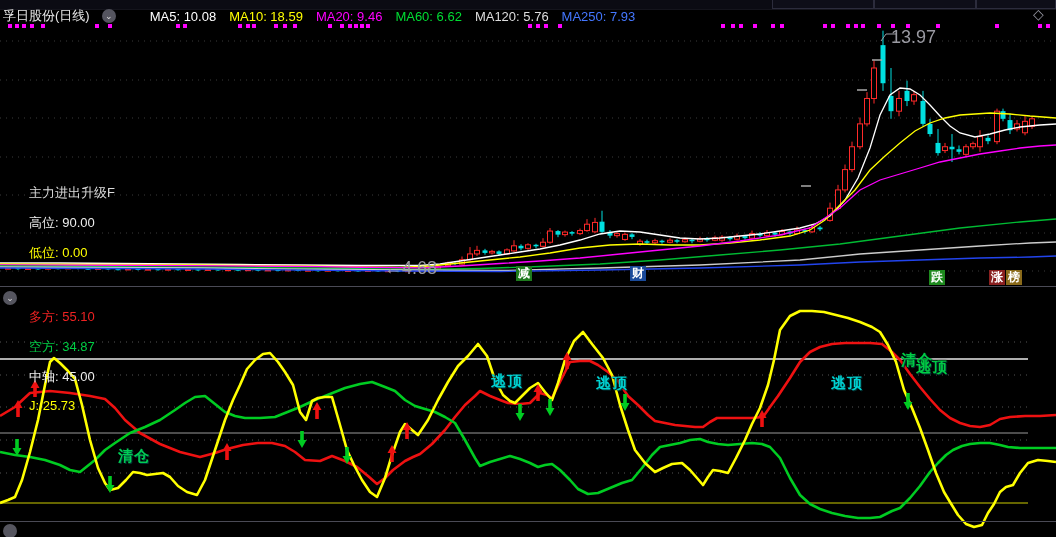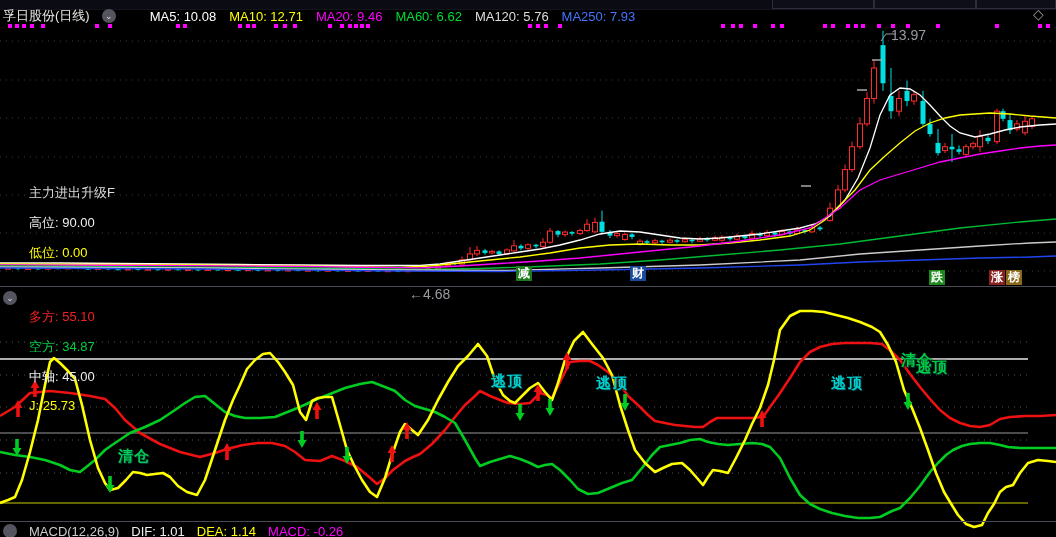--- a/index.html
+++ b/index.html
@@ -15,41 +15,41 @@
   #hdr2{top:289px;height:18px;padding-left:3px;gap:12px;}
   #hdr3{top:523px;height:16px;padding-left:3px;gap:12px;}
   .title{color:#e8e8e8;text-align:right;}
   .chev{width:14px;height:14px;border-radius:50%;background:#55555f;display:inline-flex;
         align-items:center;justify-content:center;color:#ddd;font-size:9px;flex:0 0 auto;}
   .kv{display:inline-flex;gap:4px;}
   .sep{position:absolute;left:0;width:1056px;height:1px;background:#4a4a55;}
   svg{position:absolute;left:0;top:0;}
   .badge{position:absolute;height:15px;min-width:14px;padding:0 1px;color:#fff;font-size:12px;
          line-height:15px;text-align:center;font-weight:bold;}
-  .pricelabel{position:absolute;color:#9a9aa2;font-size:14px;}
+  .pricelabel{position:absolute;color:#9a9aa2;font-size:18px;}
   .anno{position:absolute;font-size:15px;font-weight:bold;letter-spacing:1px;
         text-shadow:1px 1px 0 #033,0 0 2px #000;}
 </style>
 </head>
 <body>
 
 <div id="stage">
   <div id="top-strip" class="abs">
       <div class="strip-cell" style="left: 772px; width: 100px;"></div>
       <div class="strip-cell" style="left: 874px; width: 100px;"></div>
       <div class="strip-cell" style="left: 976px; width: 78px;"></div>
     </div>
   <div id="diamond-icon" class="abs">◇</div>
 
   <div id="hdr1" class="hdr">
     <span class="title">孚日股份(日线)</span>
     <span class="chev">⌄</span>
     <span id="ma-items" style="display:inline-flex;gap:13px;padding-left:22px;">
         <span class="kv" style="color: rgb(255, 255, 255);">MA5: 10.08</span>
-        <span class="kv" style="color: rgb(255, 255, 0);">MA10: 12.71</span>
+        <span class="kv" style="color: rgb(255, 255, 0);">MA10: 18.59</span>
         <span class="kv" style="color: rgb(255, 0, 255);">MA20: 9.46</span>
         <span class="kv" style="color: rgb(0, 221, 51);">MA60: 6.62</span>
         <span class="kv" style="color: rgb(221, 221, 221);">MA120: 5.76</span>
         <span class="kv" style="color: rgb(68, 119, 255);">MA250: 7.93</span>
       </span>
   </div>
 
   <svg id="charts" width="1056" height="537" viewBox="0 0 1056 537">
       <line x1="0" y1="41" x2="1056" y2="41" stroke="#3a3a3a" stroke-width="1" stroke-dasharray="1 5"></line>
       <line x1="0" y1="80" x2="1056" y2="80" stroke="#3a3a3a" stroke-width="1" stroke-dasharray="1 5"></line>
@@ -406,21 +406,21 @@
 
   <div id="badges">
       <div class="badge" style="left: 516px; top: 266px; background: rgb(29, 122, 29);">减</div>
       <div class="badge" style="left: 630px; top: 266px; background: rgb(26, 74, 154);">财</div>
       <div class="badge" style="left: 929px; top: 270px; background: rgb(30, 138, 30);">跌</div>
       <div class="badge" style="left: 989px; top: 270px; background: rgb(138, 32, 32);">涨</div>
       <div class="badge" style="left: 1006px; top: 270px; background: rgb(138, 106, 26);">榜</div>
     </div>
   <div id="price-labels">
       <div class="pricelabel" style="left: 891px; top: 27px;">13.97</div>
-      <div class="pricelabel" style="left: 409px; top: 258px; margin-top: 28px;">←4.68</div>
+      <div class="pricelabel" style="left: 384px; top: 258px;">←4.68</div>
     </div>
 
   <div id="hdr2" class="hdr">
     <span class="chev">⌄</span>
     <span id="p2-items" style="display:inline-flex;gap:12px;flex-direction:column;">
         <span class="kv" style="color: rgb(221, 221, 221);">主力进出升级F</span>
         <span class="kv" style="color: rgb(238, 238, 238);">高位: 90.00</span>
         <span class="kv" style="color: rgb(255, 255, 0);">低位: 0.00</span>
         <span class="kv" style="color: rgb(238, 34, 34); margin-top: 34px;">多方: 55.10</span>
         <span class="kv" style="color: rgb(0, 204, 68);">空方: 34.87</span>
@@ -433,25 +433,19 @@
       <div class="anno" style="left: 118px; top: 447px; color: rgb(0, 204, 85);">清仓</div>
       <div class="anno" style="left: 491px; top: 372px; color: rgb(0, 210, 210);">逃顶</div>
       <div class="anno" style="left: 596px; top: 374px; color: rgb(0, 210, 210);">逃顶</div>
       <div class="anno" style="left: 831px; top: 374px; color: rgb(0, 210, 210);">逃顶</div>
       <div class="anno" style="left: 901px; top: 351px; color: rgb(0, 204, 68);">清仓</div>
       <div class="anno" style="left: 916px; top: 358px; color: rgb(0, 204, 68);">逃顶</div>
     </div>
 
   <div id="hdr3" class="hdr">
     <span class="chev"></span>
-    <span id="p3-items" style="display:inline-flex;gap:12px;">
-        <span class="kv" style="color: rgb(204, 204, 204);">MACD(12,26,9)</span>
-        <span class="kv" style="color: rgb(238, 238, 238);">DIF: 1.01</span>
-        <span class="kv" style="color: rgb(255, 255, 0);">DEA: 1.14</span>
-        <span class="kv" style="color: rgb(255, 0, 255);">MACD: -0.26</span>
-      </span>
   </div>
 
   <div id="seps">
       <div class="sep" style="top: 286px;"></div>
       <div class="sep" style="top: 521px;"></div>
     </div>
 </div>
 
 </body></html>

